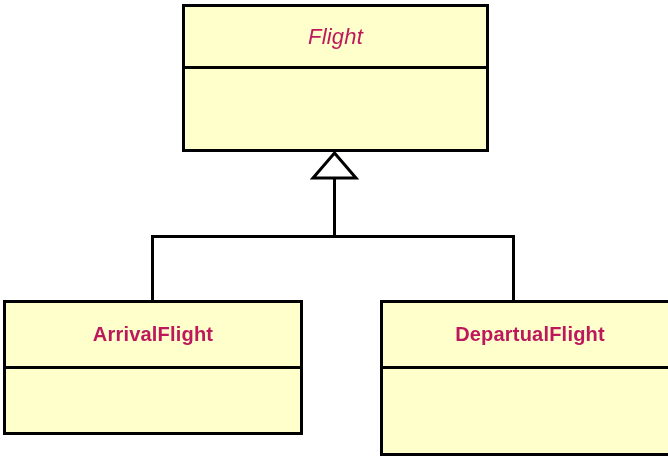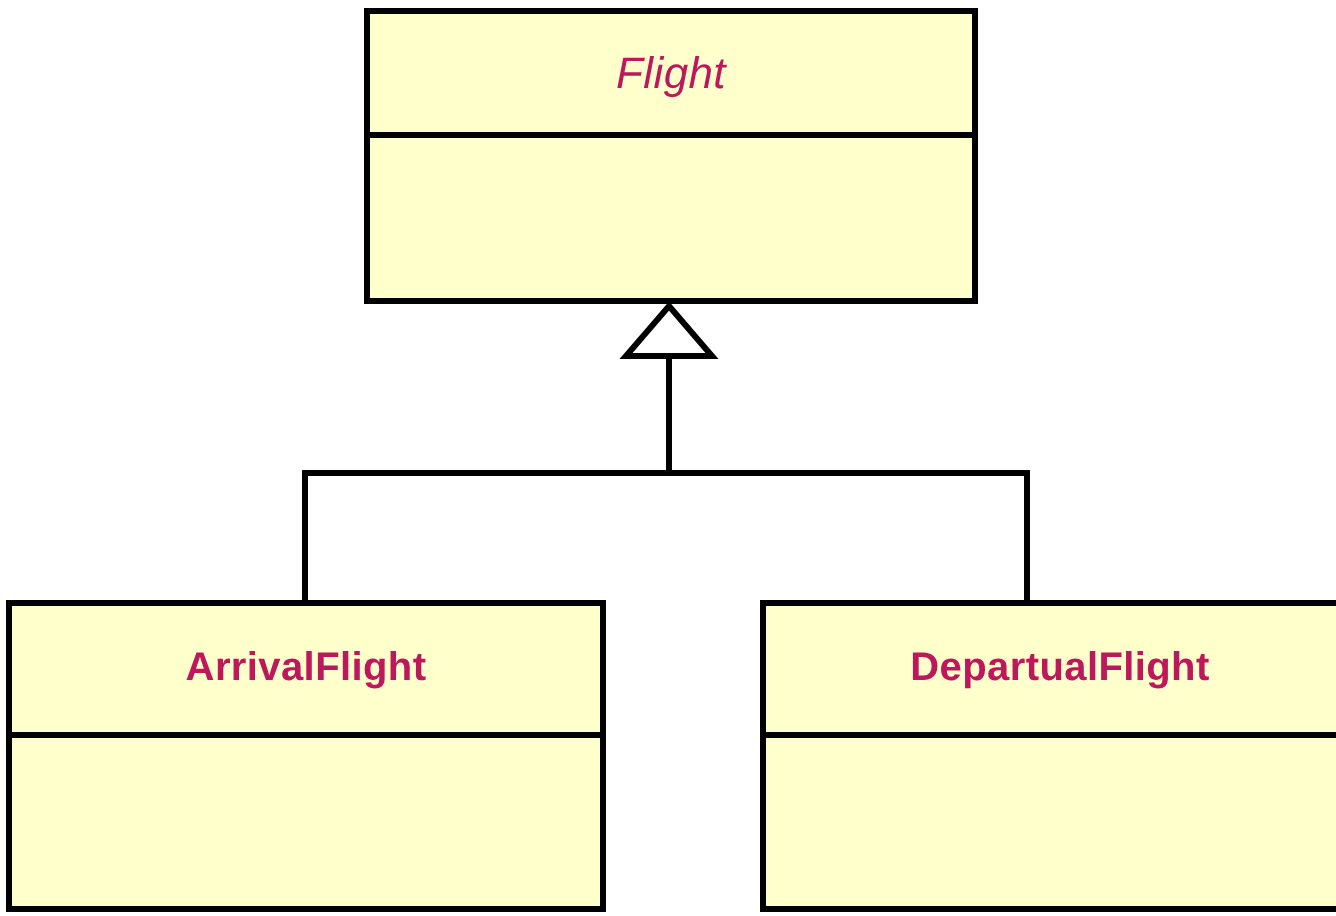--- a/index.html
+++ b/index.html
@@ -75,21 +75,21 @@
     top: 4px;
     width: 307px;
     height: 148px;
   }
   #class-flight > .uml-name-compartment { height: 62px; }
 
   #class-arrivalflight {
     left: 3px;
     top: 300px;
     width: 300px;
-    height: 156px;
+    height: 135px;
   }
   #class-arrivalflight > .uml-name-compartment { height: 66px; }
 
   #class-departualflight {
     left: 380px;
     top: 300px;
     width: 300px;
     height: 156px;
   }
   #class-departualflight > .uml-name-compartment { height: 66px; }

